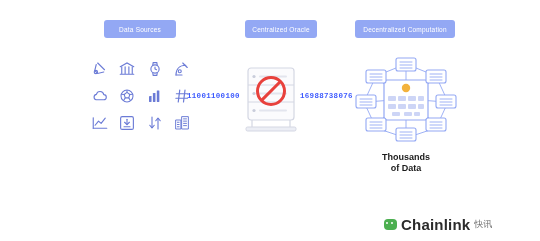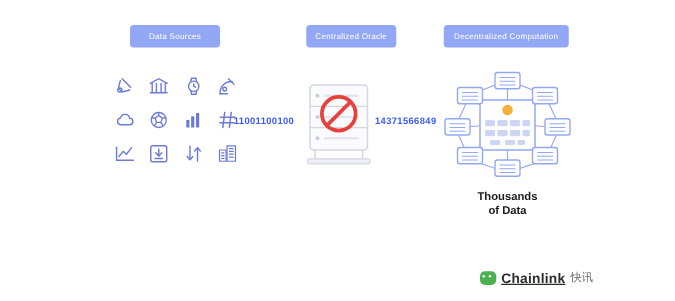--- a/index.html
+++ b/index.html
@@ -34,21 +34,21 @@
     display:grid;
     grid-template-columns:repeat(4,1fr);
     grid-template-rows:repeat(3,1fr);
     align-items:center;justify-items:center;
   }
   .ic{width:18px;height:18px;display:block;}
 
   
   .binary{
     position:absolute;
-    font-family:Liberation Sans, sans-serif;
+    font-family:Liberation Mono, monospace;
     font-size:7.5px;
     font-weight:700;
     color:#3d5afe;
     letter-spacing:.3px;
     white-space:nowrap;
   }
   #bin-left{left:187px;top:92px;}
   #bin-right{left:300px;top:92px;}
 
   
@@ -83,21 +83,21 @@
     position:relative;flex:none;
   }
   .wechat-badge:before{
     content:"";position:absolute;left:2px;top:3px;width:2px;height:2px;
     background:#fff;border-radius:50%;
   }
   .wechat-badge:after{
     content:"";position:absolute;left:7px;top:3px;width:2px;height:2px;
     background:#fff;border-radius:50%;
   }
-  .footer-text{font-size:11px;font-weight:700;color:#2b2b2b;letter-spacing:.2px;text-decoration:underline;}
+  .footer-text{font-size:15px;font-weight:700;color:#2b2b2b;letter-spacing:.2px;}
   .footer-sub{font-size:9px;color:#6b6b6b;}
 
   .nodebox{fill:#ffffff;stroke:#93a8f4;stroke-width:1.1;}
   .nodeline{fill:none;stroke:#93a8f4;stroke-width:.9;}
 </style>
 </head>
 <body>
 
 <div class="stage">
 
@@ -223,21 +223,21 @@
         <rect x="3.5" y="8" width="7" height="12"></rect>
             <rect x="11.5" y="3.5" width="9" height="16.5"></rect>
         <path d="M5.3 11 L8.7 11 M5.3 14 L8.7 14 M5.3 17 L8.7 17"></path>
         <path d="M13.5 6.5 L18.5 6.5 M13.5 9.5 L18.5 9.5 M13.5 12.5 L18.5 12.5 M13.5 15.5 L18.5 15.5"></path>
           </g>
         </svg>
     </span>
   </div>
 
   <div class="binary" id="bin-left">11001100100</div>
-  <div class="binary" id="bin-right">14371566849</div>
+  <div class="binary" id="bin-right">16988738076</div>
 
   <div class="server-wrap">
     <svg width="62" height="76" viewBox="0 0 62 76">
       <rect x="8" y="6" width="46" height="52" rx="3" fill="#fbfbfd" stroke="#d4d7e3" stroke-width="1.2"></rect>
       <path d="M8 23 H54" stroke="#d4d7e3" stroke-width="1"></path>
       <path d="M8 40 H54" stroke="#d4d7e3" stroke-width="1"></path>
       <circle cx="14" cy="14.5" r="1.6" fill="#c9cddb"></circle>
       <circle cx="14" cy="31.5" r="1.6" fill="#c9cddb"></circle>
       <circle cx="14" cy="48.5" r="1.6" fill="#c9cddb"></circle>
       <path d="M20 14.5 H46 M20 31.5 H46 M20 48.5 H46" stroke="#e3e5ee" stroke-width="2" stroke-linecap="round"></path>

